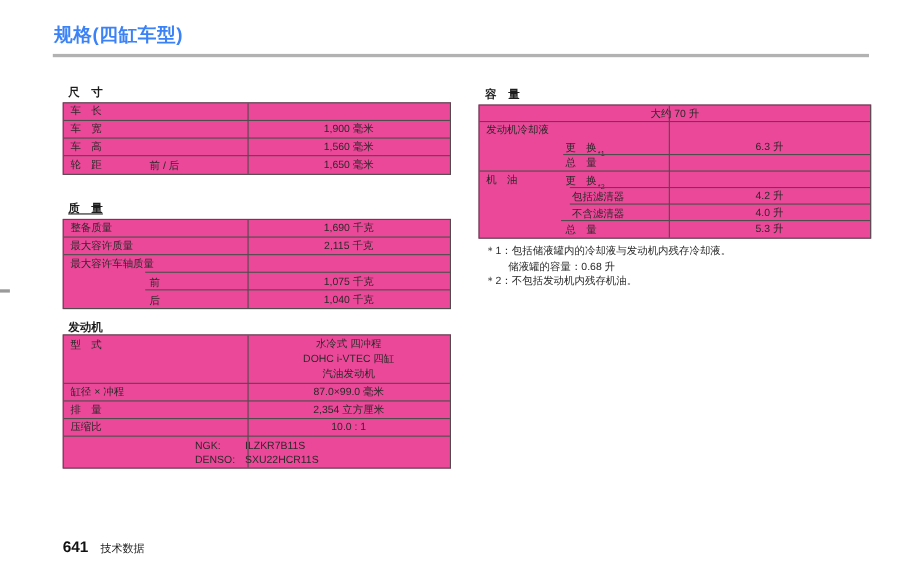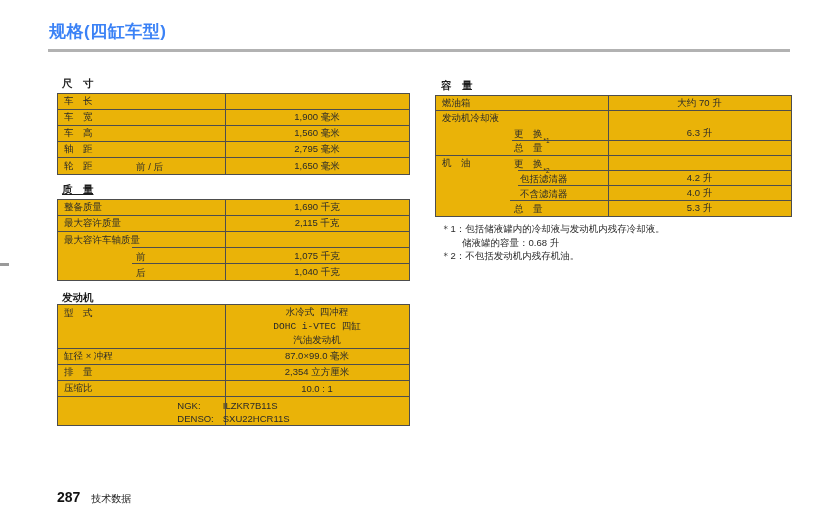--- a/index.html
+++ b/index.html
@@ -8,21 +8,21 @@
   
   #page-title{position:absolute;left:49px;top:20px;font-size:17px;font-weight:bold;
               letter-spacing:.5px;color:#3b82f6;}
   #title-rule{position:absolute;left:48px;top:49px;width:742px;height:3px;background:#b2b2b2;}
   #binding-mark{position:absolute;left:0;top:263px;width:9px;height:3px;background:#9a9a9a;}
 
   
   .sec-title{position:absolute;font-size:10.5px;font-weight:bold;color:#1d1d1d;}
 
   
-  .tbl{position:absolute;border:1px solid #4d4d4d;background:#eab308;font-size:9.5px;color:#2a2a2a;}
+  .tbl{position:absolute;border:1px solid #4d4d4d;background:#ec4899;font-size:9.5px;color:#2a2a2a;}
   .tbl .vline{position:absolute;top:0;bottom:0;width:1px;background:#4d4d4d;}
   .row{position:relative;display:flex;box-sizing:border-box;}
   .row.bb{border-bottom:1px solid #4d4d4d;}
   .lc{box-sizing:border-box;padding-left:6px;display:flex;align-items:center;position:relative;}
   .vc{flex:1;text-align:center;display:flex;align-items:center;justify-content:center;}
   .pl{position:absolute;bottom:0;right:0;height:1px;background:#4d4d4d;}
   .sub{position:absolute;top:0;bottom:0;display:flex;align-items:flex-end;}
   sup.fn{font-size:6.5px;vertical-align:super;line-height:0;margin-left:1px;}
 
   
@@ -32,21 +32,21 @@
   #mass-table{left:57px;top:199px;width:351px;}
   #mass-table .row{height:16px;}
   #mass-table .lc{width:167px;}
   #engine-table{left:57px;top:304px;width:351px;}
   #engine-table .lc{width:167px;}
 
   .lcol-vline{left:167px;}
   .ccol-vline{left:172px;}
 
   
-  .row-type{height:44px;font-family:Liberation Mono, monospace;}
+  .row-type{height:44px;}
   .row-type .lc,.row-spark .lc{align-items:flex-start;padding-top:2px;}
   .row-std{height:16px;}
   .row-spark{height:28px;}
   .mline{line-height:14px;padding-top:1px;}
   .plugs{display:inline-grid;grid-template-columns:auto auto;column-gap:9px;
          text-align:left;line-height:13px;padding-top:1px;}
 
   
   #cap-table{left:435px;top:95px;width:355px;}
   #cap-table .row{height:15px;}
@@ -77,24 +77,20 @@
     <div class="row bb">
       <div class="lc">车　长</div>
     </div>
     <div class="row bb">
       <div class="lc">车　宽</div>
       <div class="vc">1,900 毫米</div>
     </div>
     <div class="row bb">
       <div class="lc">车　高</div>
       <div class="vc">1,560 毫米</div>
-    </div>
-    <div class="row bb">
-      <div class="lc">轴　距</div>
-      <div class="vc">2,795 毫米</div>
     </div>
     <div class="row">
       <div class="lc">
         <span>轮　距</span>
         <span class="sub" style="left:78px;">前 / 后</span>
       </div>
       <div class="vc">1,650 毫米</div>
     </div>
   </div>
 
@@ -163,21 +159,20 @@
           <span>SXU22HCR11S</span>
         </div>
       </div>
     </div>
   </div>
 
   <div class="sec-title" style="left:441px;top:79px;">容　量</div>
   <div class="tbl" id="cap-table">
     <div class="vline ccol-vline"></div>
     <div class="row bb">
-      <div class="lc">燃油箱</div>
       <div class="vc">大约 70 升</div>
     </div>
     <div class="row">
       <div class="lc">发动机冷却液</div>
       <div class="vc"></div>
     </div>
     <div class="row">
       <div class="lc">
         <span class="sub" style="left:78px;">
             <span>更　换</span>
@@ -225,17 +220,17 @@
     </div>
   </div>
 
   <div id="footnotes">
     <div>＊1：包括储液罐内的冷却液与发动机内残存冷却液。</div>
     <div class="cont">储液罐的容量：0.68 升</div>
     <div>＊2：不包括发动机内残存机油。</div>
   </div>
 
   <div id="footer">
-    <span class="pnum">287</span>
+    <span class="pnum">641</span>
     <span class="psec">技术数据</span>
   </div>
 
 </div>
 
 </body></html>

